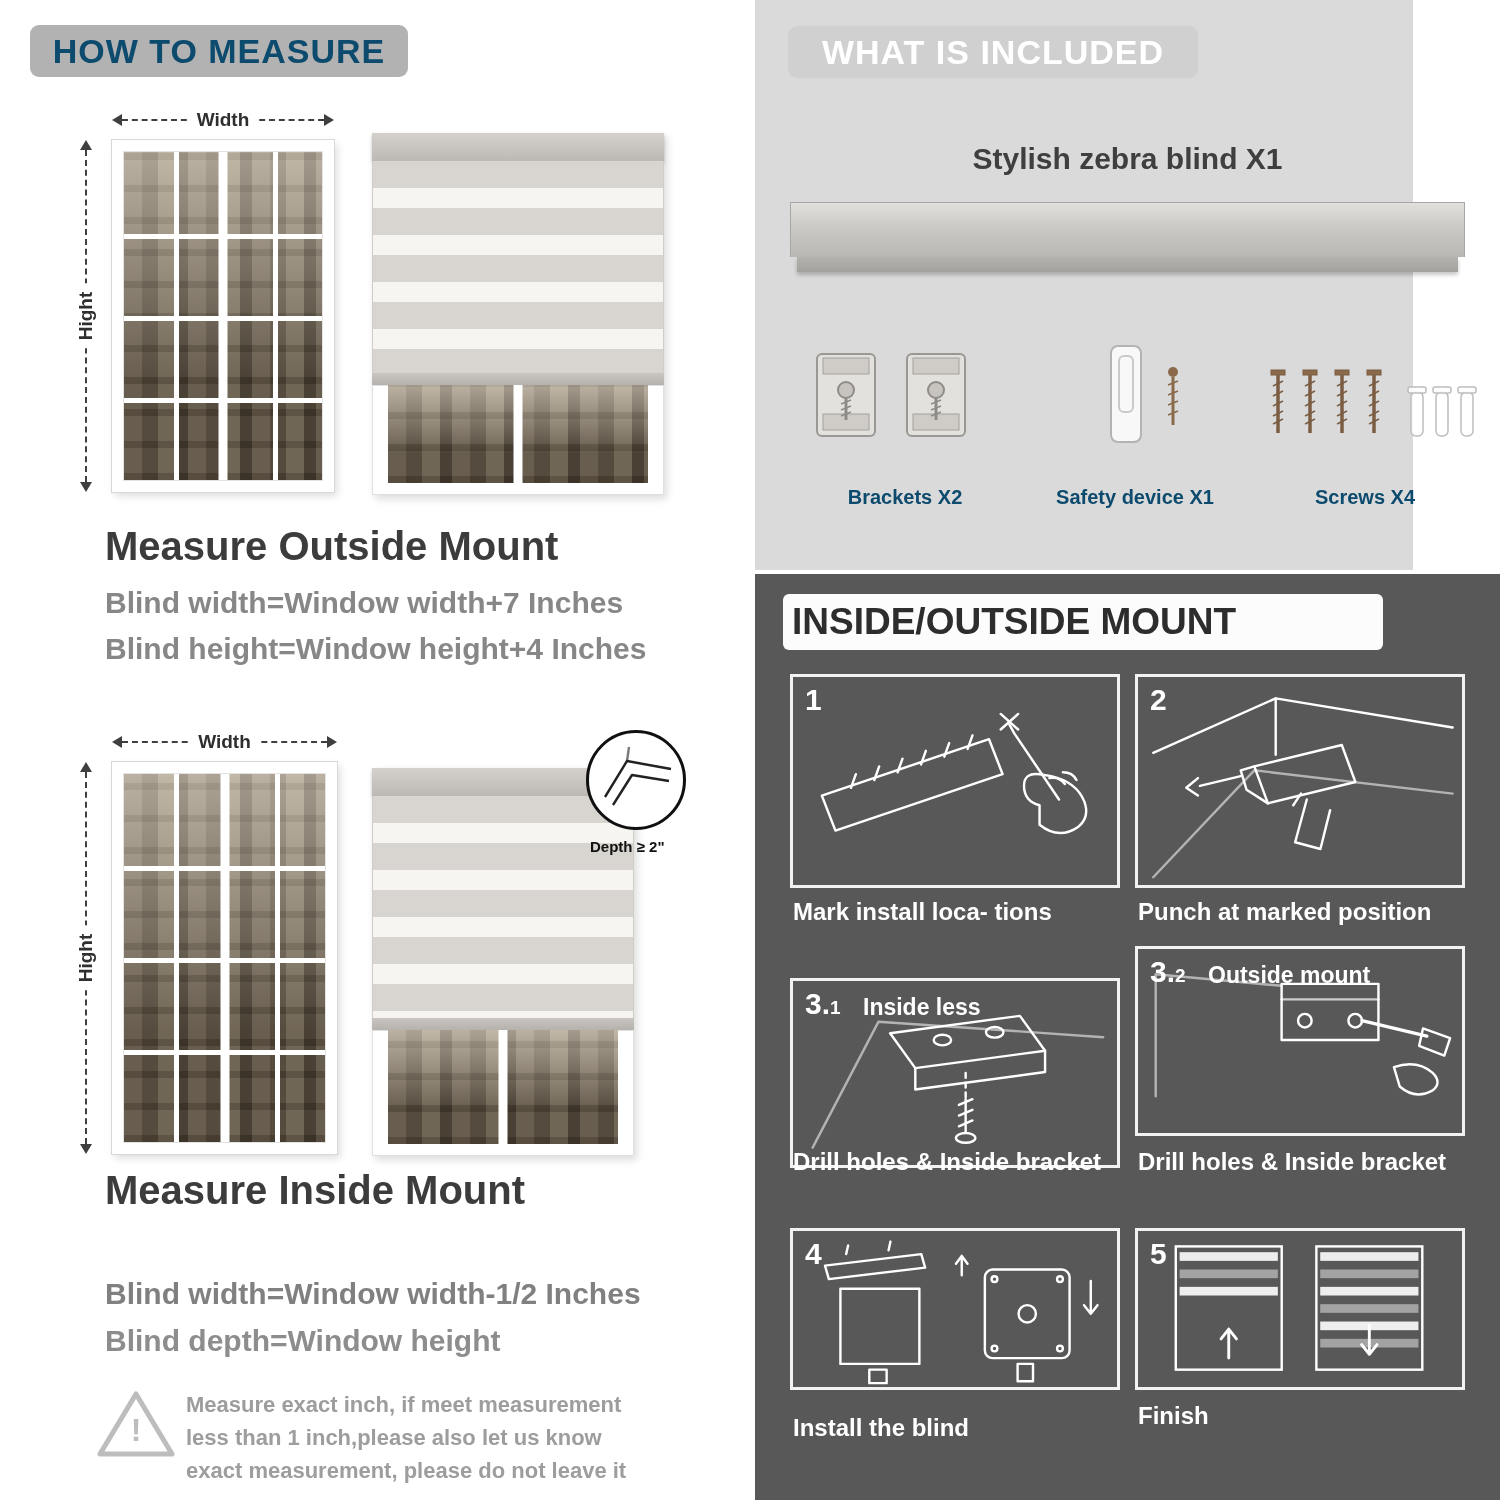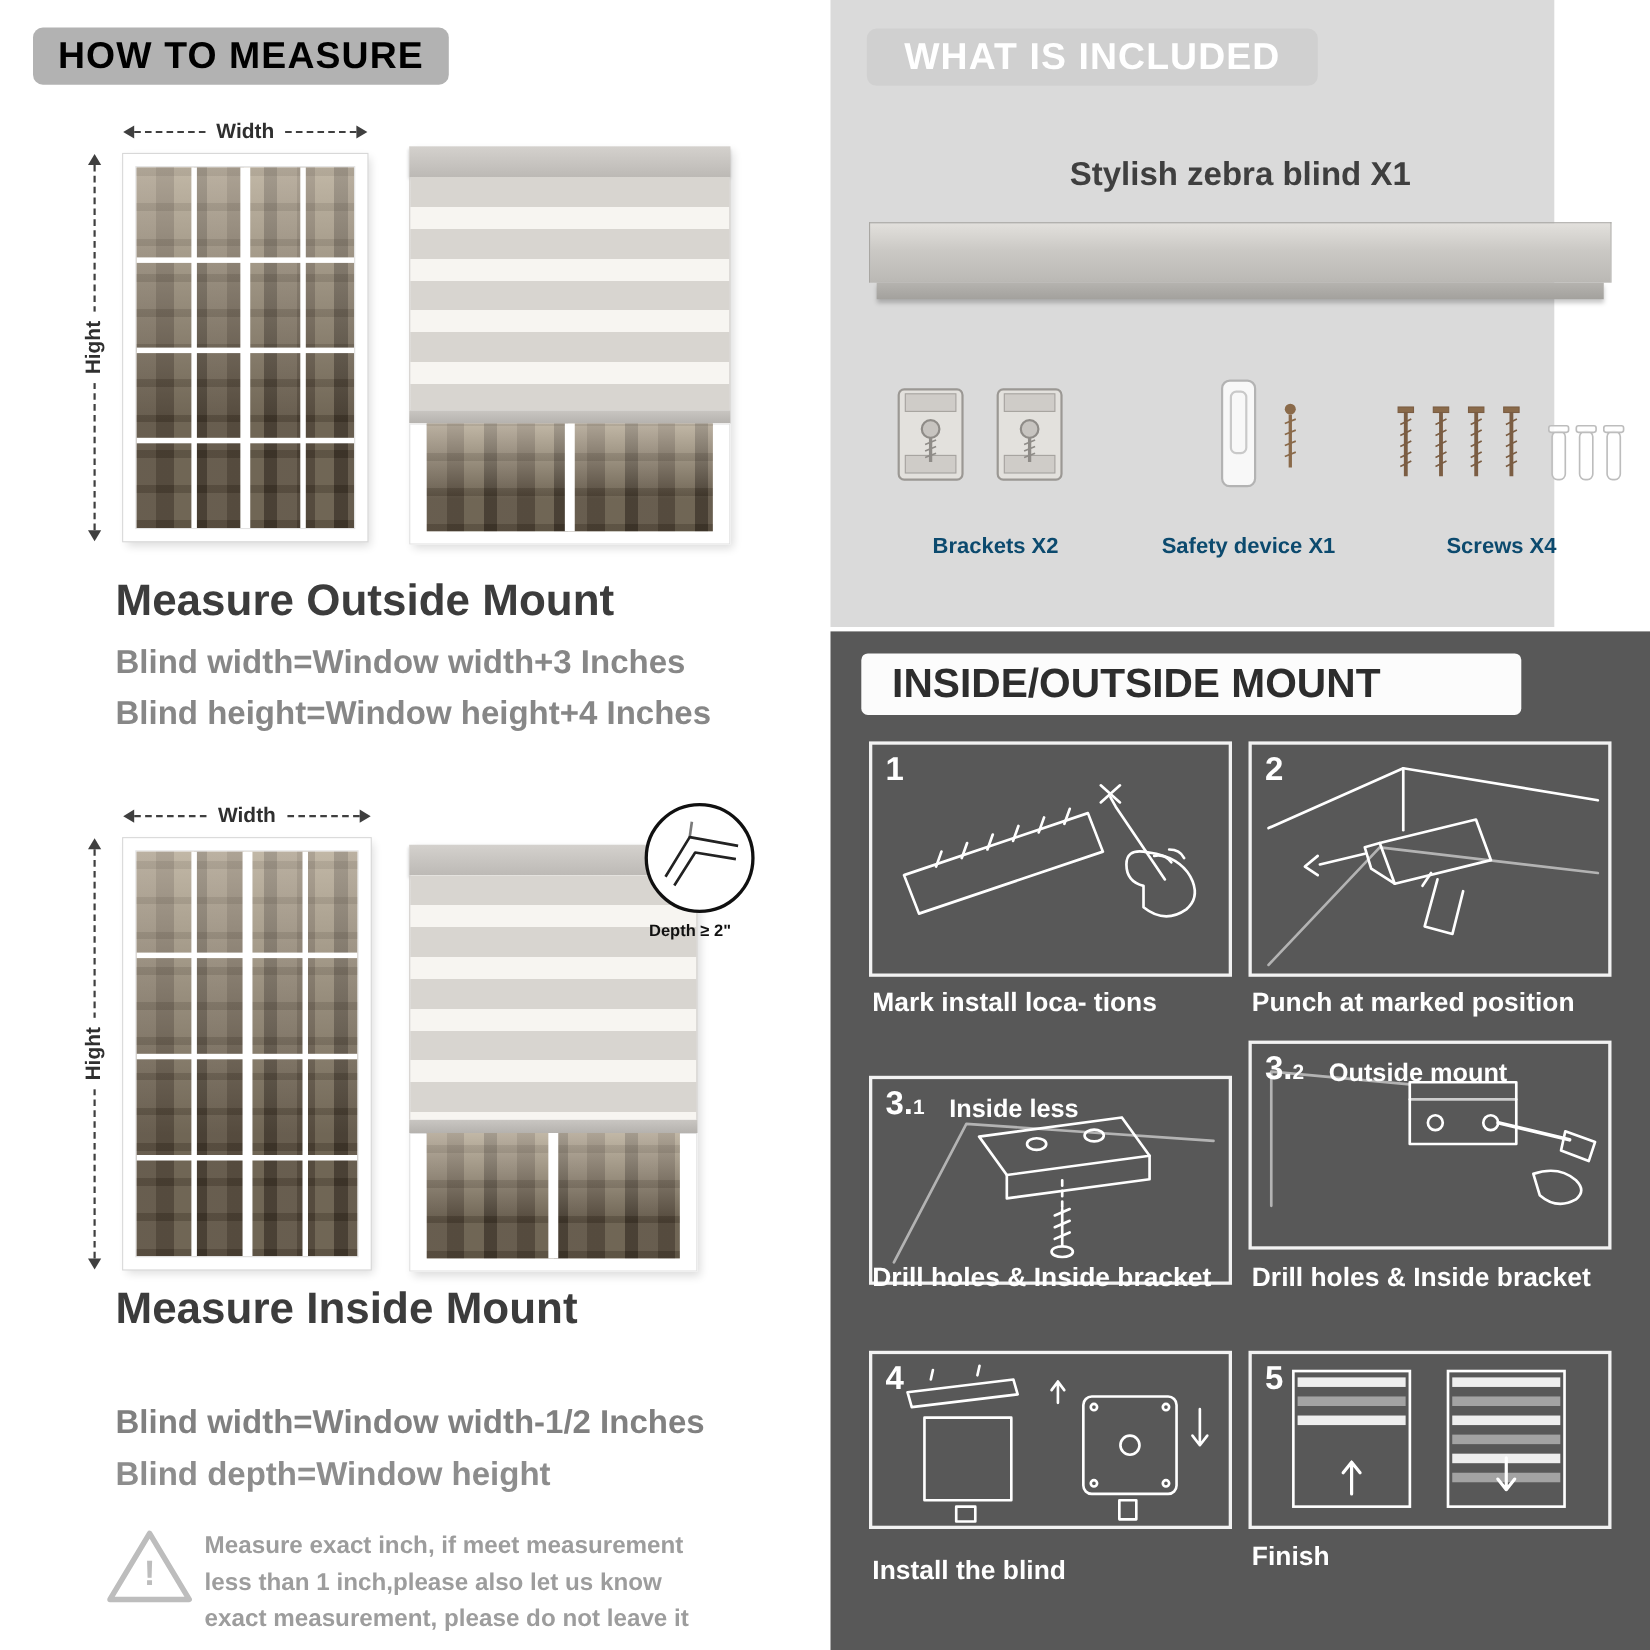--- a/index.html
+++ b/index.html
@@ -2,21 +2,21 @@
 <html><head>
 <meta charset="utf-8">
 <style>
   html,body{margin:0;padding:0;background:#fff;}
   #canvas{position:relative;width:1500px;height:1500px;background:#fff;overflow:hidden;
           font-family:"Liberation Sans",sans-serif;}
   .abs{position:absolute;}
 
   
   .left-banner{left:30px;top:25px;width:378px;height:52px;background:#b2b2b2;border-radius:9px;
-    color:#000000;font-size:34px;font-weight:bold;display:flex;align-items:center;justify-content:center;
+    color:#0c4a6e;font-size:34px;font-weight:bold;display:flex;align-items:center;justify-content:center;
     letter-spacing:1px;}
 
   
   .win{background:#fff;box-shadow:0 0 0 1px #d8d8d8,3px 4px 8px rgba(0,0,0,.14);padding:12px;box-sizing:border-box;}
   .win-inner{position:relative;width:100%;height:100%;outline:1px solid #e3e3e3;overflow:hidden;}
   .photo{position:absolute;inset:0;
     background:
       linear-gradient(180deg,rgba(240,235,225,.45),rgba(0,0,0,.28) 70%),
       repeating-linear-gradient(0deg,rgba(25,18,10,.16) 0 7px,rgba(255,255,255,.05) 7px 32px),
       repeating-linear-gradient(90deg,#8a7b66 0 18px,#6f604d 18px 34px,#96876f 34px 52px,#5e5140 52px 64px);}
@@ -97,21 +97,21 @@
   .safety-svg{position:absolute;left:338px;top:342px;}
   .screws-svg{position:absolute;left:510px;top:366px;}
   .item-lbl{position:absolute;top:486px;font-size:20px;font-weight:bold;color:#0c4a6e;text-align:center;}
   .il1{left:30px;width:240px;}
   .il2{left:262px;width:236px;}
   .il3{left:502px;width:216px;}
 
   
   .panel-dark{left:755px;top:574px;width:745px;height:926px;background:#585858;}
   .mount-banner{position:absolute;left:28px;top:20px;width:600px;height:56px;background:#fcfcfc;border-radius:6px;
-    display:flex;align-items:center;font-size:37px;font-weight:bold;color:#2d2d2d;padding-left:28px;box-sizing:border-box;}
+    display:flex;align-items:center;font-size:37px;font-weight:bold;color:#2d2d2d;padding-left:9px;box-sizing:border-box;}
   .step{position:absolute;width:330px;border:3px solid #f2f2f2;box-sizing:border-box;}
   .s1{left:35px;top:100px;height:214px;}
   .s2{left:380px;top:100px;height:214px;}
   .s31{left:35px;top:372px;height:190px;margin-top:32px;}
   .s32{left:380px;top:372px;height:190px;}
   .s4{left:35px;top:654px;height:162px;}
   .s5{left:380px;top:654px;height:162px;}
   .step svg{position:absolute;inset:0;width:100%;height:100%;}
   .step .num{position:absolute;left:12px;top:6px;color:#fff;font-size:30px;font-weight:bold;z-index:2;}
   .step .num .small{font-size:19px;}
@@ -154,21 +154,21 @@
     <div class="valance"></div>
     <div class="stripes"></div>
     <div class="bbar"></div>
     <div class="below">
       <div class="bphoto photo"></div>
       <div class="mull"></div>
     </div>
   </div>
 
   <div class="abs h-big h1a">Measure Outside Mount</div>
-  <div class="abs formula f1a">Blind width=Window width+3 Inches</div>
+  <div class="abs formula f1a">Blind width=Window width+7 Inches</div>
   <div class="abs formula f1b">Blind height=Window height+4 Inches</div>
 
   <div class="abs dimw dimw2">
     <div class="ln"></div>
     <span class="lbl">Width</span>
   </div>
 
   <div class="abs dimh dimh2">
     <div class="ln"></div>
     <span class="lbl">Hight</span>

